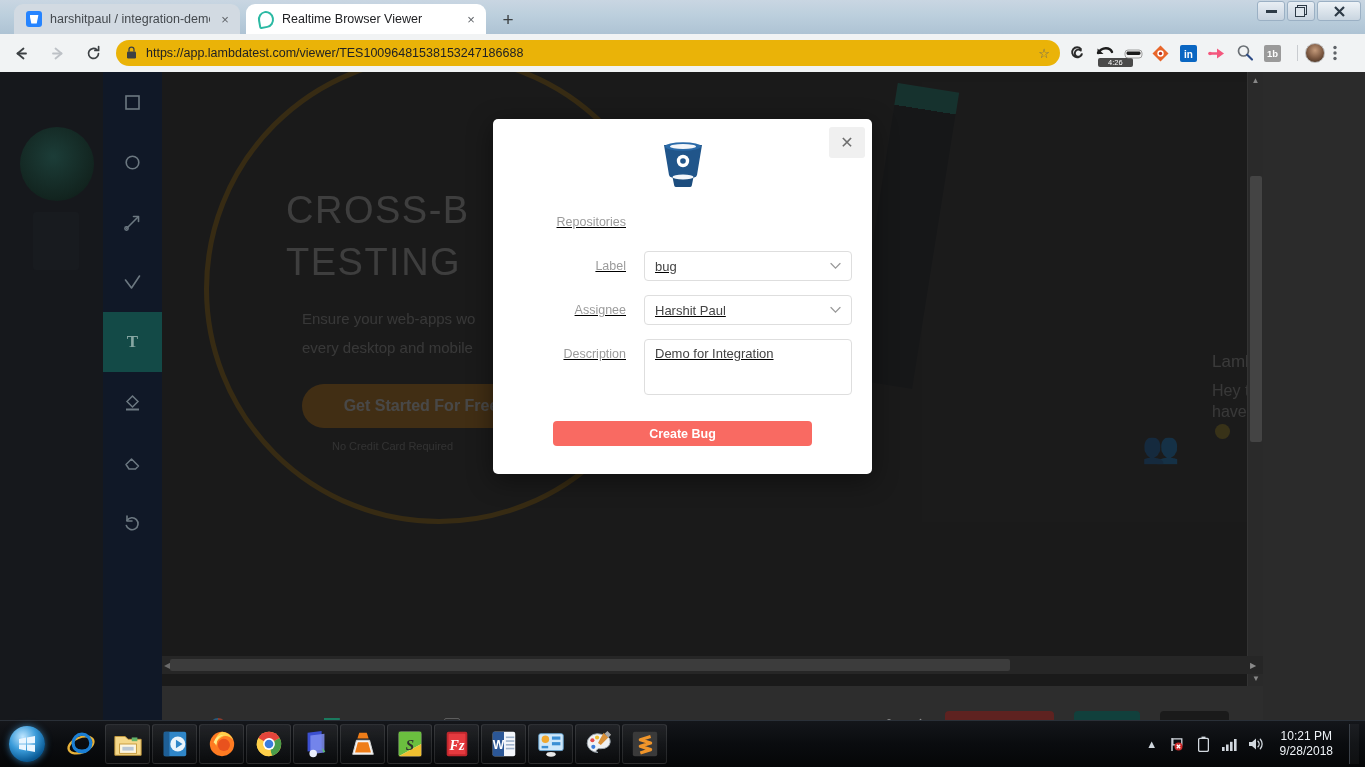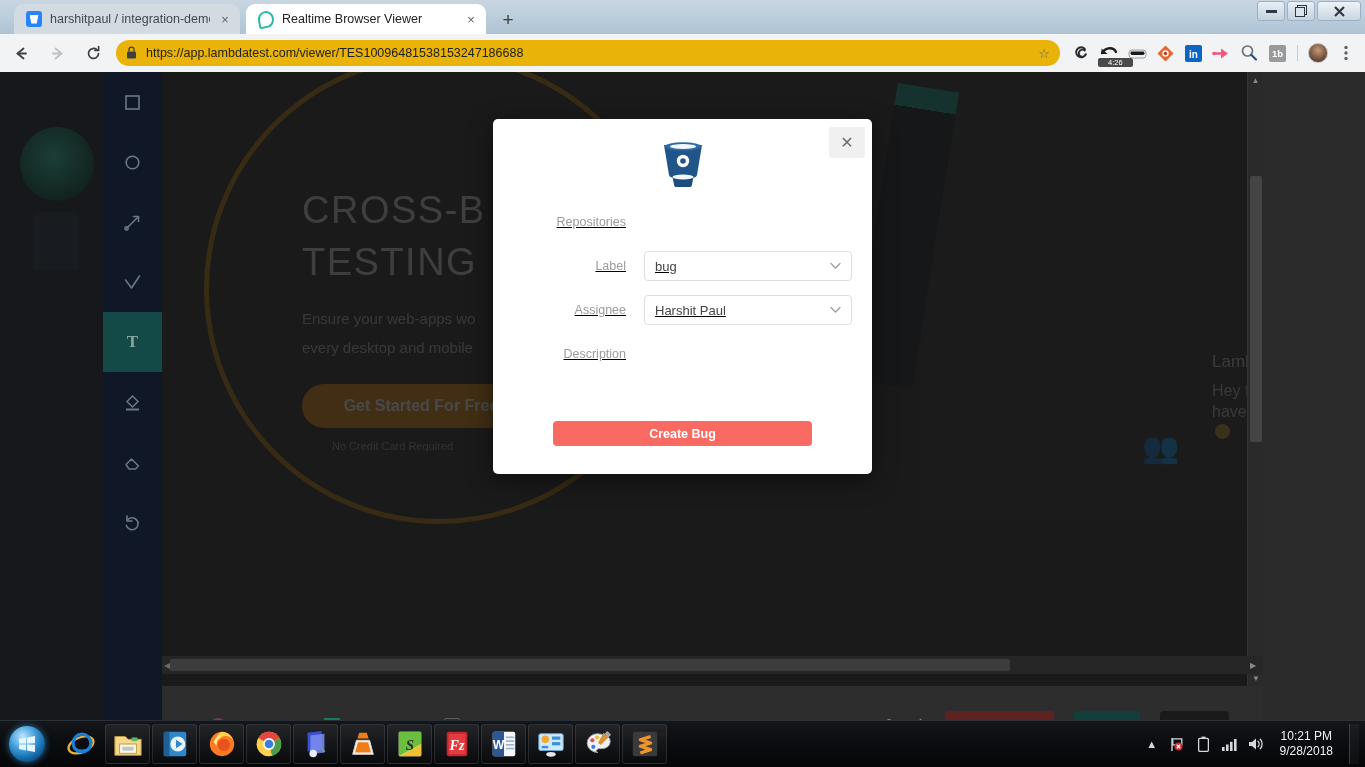--- a/index.html
+++ b/index.html
@@ -101,21 +101,21 @@
     display: flex; align-items: center;
     padding: 0 10px;
     font-size: 12.5px; color: #202124;
   }
   #omnibox .lock { margin-right: 9px; font-size: 10px; color: #3c4043; }
   #omnibox .url { flex: 1; color: #202124; white-space: nowrap; overflow: hidden; }
   #omnibox .star { color: #5f6368; font-size: 13px; margin-left: 6px; }
   #extensions { display: flex; align-items: center; gap: 2px; padding-right: 6px; }
   .ext {
     width: 26px; height: 26px;
-    display: flex; align-items: center; justify-content: center;
+    display: flex; align-items: center; justify-content: flex-start;
     position: relative; font-size: 12px;
   }
   .ext-badge {
     position: absolute; bottom: -1px; left: 2px;
     background: #4a4a4a; color: #fff; font-size: 7.5px;
     border-radius: 2px; padding: 0 10px; line-height: 9px;
   }
   .ext-sep { width: 1px; height: 16px; background: #c9ccd0; margin: 0 5px; }
   .avatar {
     width: 20px; height: 20px; border-radius: 50%;
@@ -163,21 +163,21 @@
   #viewer {
     position: absolute; left: 162px; top: 0; width: 1101px; height: 614px;
     background: #2f2f2f; overflow: hidden;
   }
   #viewer-dim {
     position: absolute; inset: 0; background: rgba(20,20,20,0.78); z-index: 5;
   }
 
   
   .hero-h1 {
-    position: absolute; left: 140px; top: 112px;
+    position: absolute; left: 124px; top: 112px;
     font-size: 38px; letter-spacing: 1.5px; color: #cfcfcf;
     font-weight: 300; line-height: 52px; white-space: pre-line;
   }
   .hero-greet {
     position: absolute; left: 340px; top: 52px;
     font-size: 21px; color: #c38b1d; font-weight: 600;
   }
   .hero-p {
     position: absolute; left: 140px; top: 232px; width: 430px;
     font-size: 15px; color: #b4b4b4; line-height: 29px;
@@ -674,20 +674,23 @@
         <span class="chev">
           <svg width="11" height="7" viewBox="0 0 11 7">
               <path d="M1 1 L5.5 5.6 L10 1" stroke="#9a9a9a" stroke-width="1.3" fill="none" stroke-linecap="round"></path>
             </svg>
         </span>
       </div>
     </div>
 
     <div class="form-row" id="row-desc">
       <div class="form-label">Description</div>
+      <div class="field textarea">
+        <span>Demo for Integration</span>
+      </div>
     </div>
 
     <div id="btn-create">Create Bug</div>
   </div>
 </div>
 
 <div id="taskbar">
   <div id="startorb">
     <span class="orb">
       <svg width="18" height="18" viewBox="0 0 18 18">

